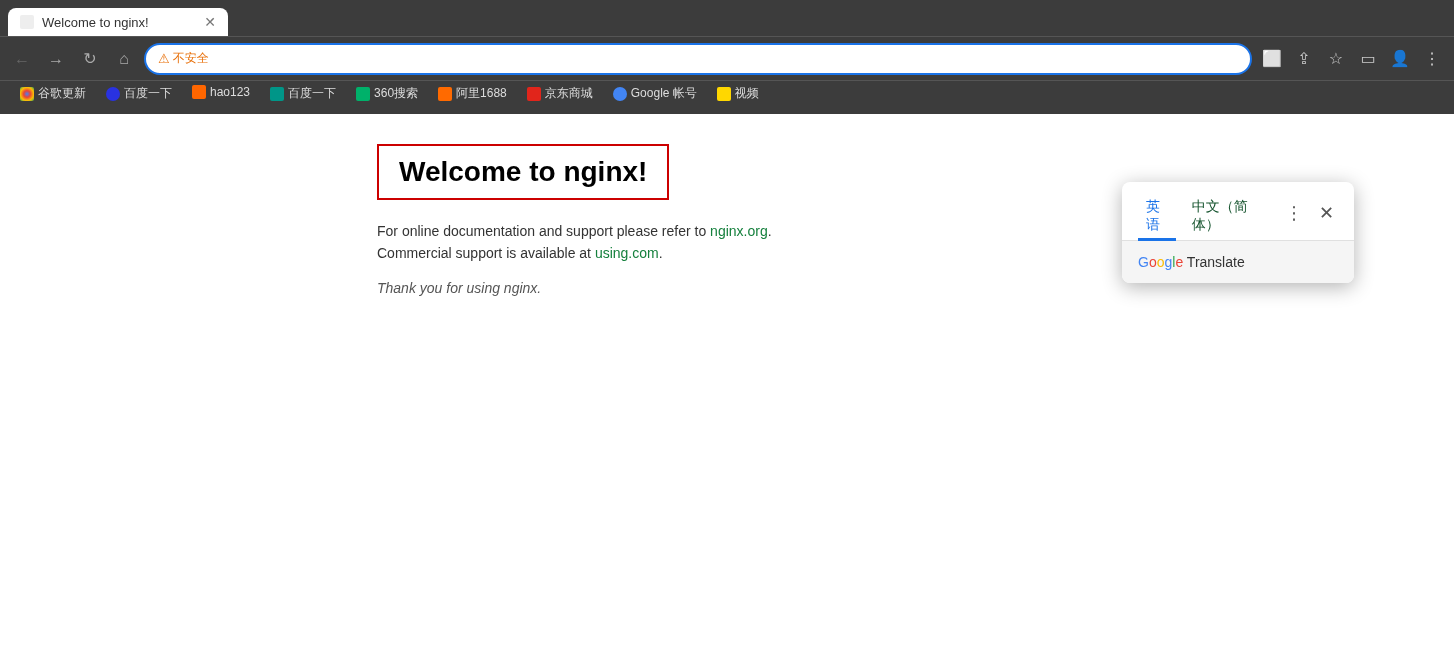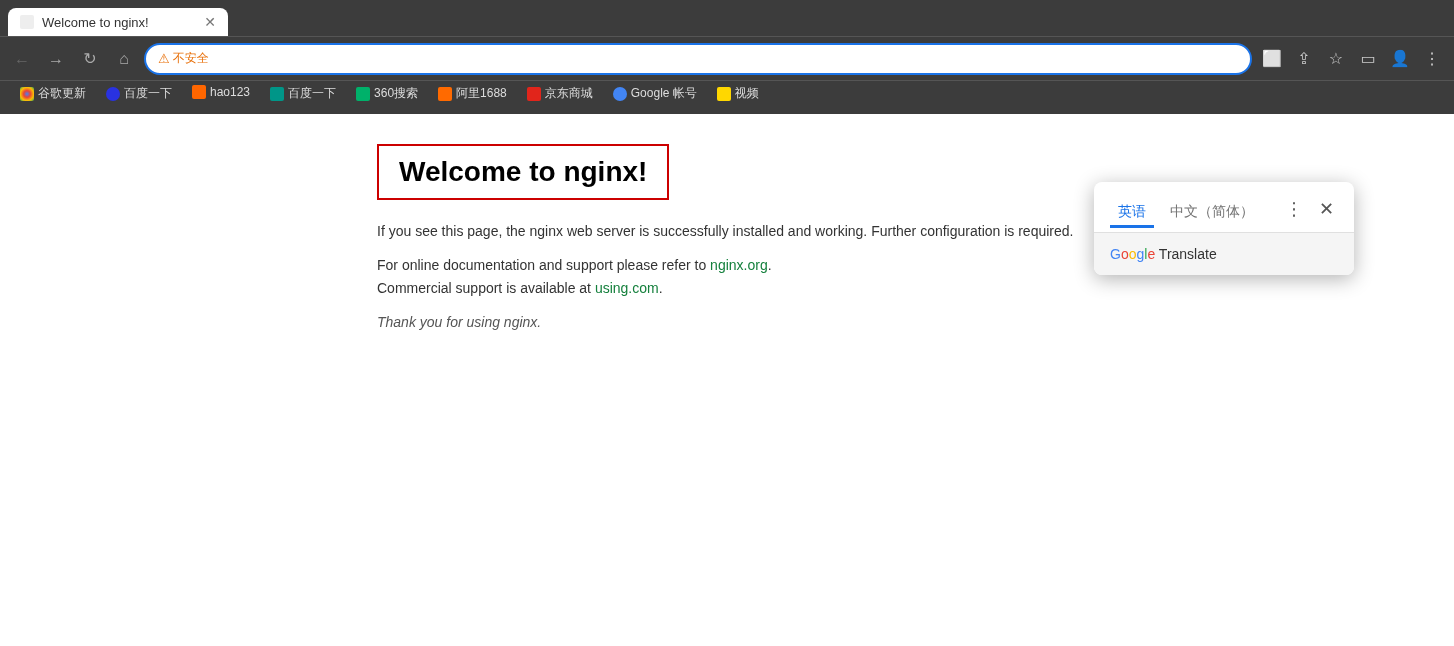--- a/index.html
+++ b/index.html
@@ -51,40 +51,40 @@
     .nginx-body { font-size: 14px; color: #333; line-height: 1.6; }
     .nginx-body p { margin-bottom: 12px; }
     .nginx-link { color: #15803d; text-decoration: none; }
     .nginx-italic { font-style: italic; color: #555; }
 
     
     .translate-popup {
       position: absolute;
       top: 68px;
       right: 100px;
-      width: 260px;
+      width: 232px;
       background: #fff;
       border-radius: 8px;
       box-shadow: 0 4px 20px rgba(0,0,0,0.3);
       overflow: hidden;
       z-index: 100;
     }
     .translate-header {
       display: flex;
       align-items: center;
       padding: 12px 16px 0 16px;
       gap: 8px;
       border-bottom: 1px solid #e0e0e0;
       padding-bottom: 8px;
     }
     .translate-tab {
       font-size: 14px;
       padding: 4px 8px;
       cursor: pointer;
-      color: #737373;
+      color: #14532d;
       border-bottom: 3px solid transparent;
       margin-bottom: -9px;
     }
     .translate-tab.active {
       color: #1a73e8;
       border-bottom: 3px solid #1a73e8;
       font-weight: 500;
     }
     .translate-divider { flex: 1; }
     .translate-more { font-size: 18px; color: #555; cursor: pointer; padding: 4px; }
@@ -178,21 +178,20 @@
     </div>
   </div>
 
   <div class="content-area">
 
     <div class="nginx-page">
       <div class="nginx-title-box">
         <span class="nginx-title">Welcome to nginx!</span>
       </div>
       <div class="nginx-body">
-        <p>If you see this page, the nginx web server is successfully installed and working. Further configuration is required.</p>
         <p>
           <span>For online documentation and support please refer to </span><a class="nginx-link" href="#">nginx.org</a><span>.<br>Commercial support is available at </span><a class="nginx-link" href="#">using.com</a><span>.</span>
         </p>
         <p><em class="nginx-italic">Thank you for using nginx.</em></p>
       </div>
     </div>
 
     <div class="translate-popup">
       <div class="translate-header">
         <span class="translate-tab active">英语</span>

